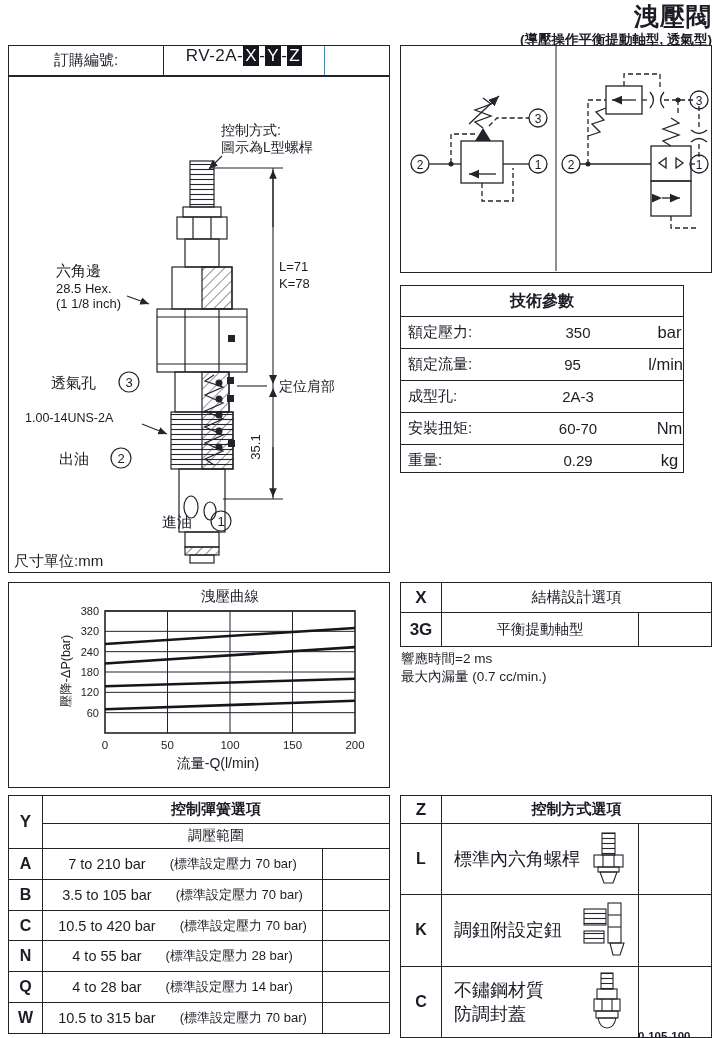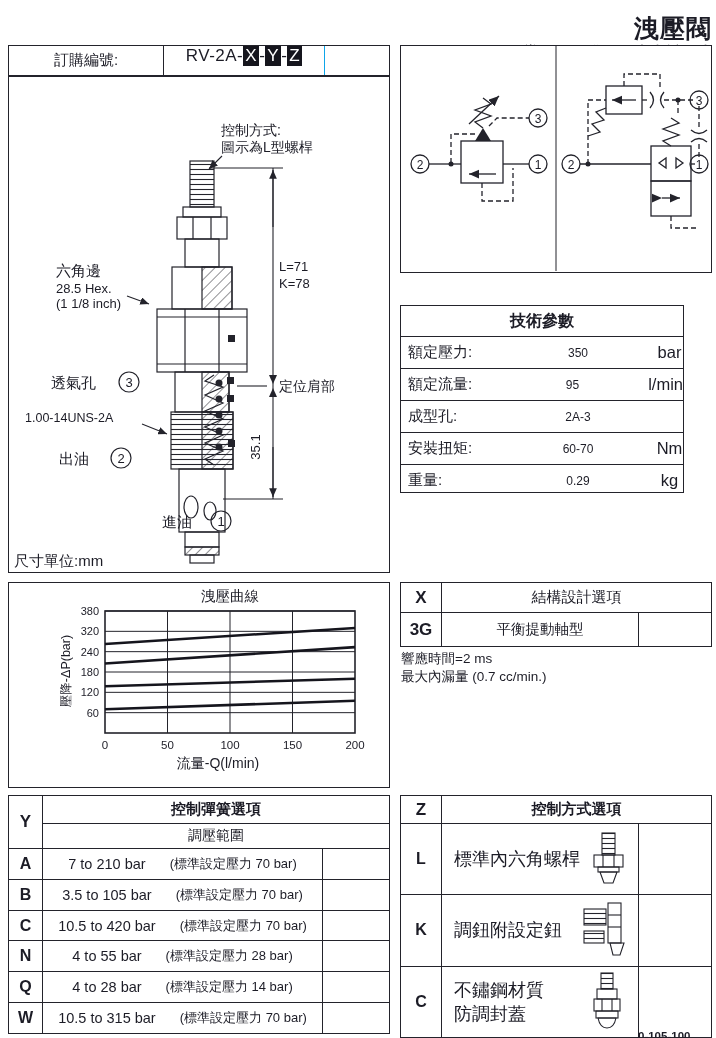--- a/index.html
+++ b/index.html
@@ -1,40 +1,40 @@
 <!DOCTYPE html>
 <html><head>
 <meta charset="utf-8">
 <style>
   html,body{margin:0;padding:0;background:#fff;}
   body{width:716px;height:1038px;position:relative;overflow:hidden;
        font-family:"Liberation Sans",sans-serif;color:#1c1c26;}
   #page{position:absolute;inset:0;}
   .panel{position:absolute;border:1.5px solid #23232b;background:#fff;box-sizing:border-box;}
   
-  .hdr{position:absolute;top:12px;left:300;right:4px;text-align:right;}
+  .hdr{position:absolute;top:0;left:300;right:4px;text-align:right;}
   .title{font-size:25px;font-weight:bold;letter-spacing:1px;}
   .subtitle{font-size:13.5px;font-weight:bold;margin-top:-2px;}
   
   #orderbox{left:8px;top:45px;width:382px;height:31px;display:flex;}
   #orderbox .oc1{width:154px;border-right:1px solid #23232b;display:flex;align-items:center;justify-content:center;font-size:15px;}
   #orderbox .oc2{width:160px;border-right:1px solid #0ea5e9;display:flex;align-items:flex-start;justify-content:center;
                  font-size:17px;font-weight:normal;letter-spacing:.5px;}
   #orderbox .oc3{flex:1;}
   .inv{background:#15151d;color:#fff;padding:0 2px;}
   
   #drawpanel{left:8px;top:76px;width:382px;height:497px;}
   #circuitpanel{left:400px;top:45px;width:312px;height:228px;}
-  #techpanel{left:400px;top:285px;width:284px;height:188px;margin-top:20px;}
+  #techpanel{left:400px;top:285px;width:284px;height:188px;}
   .t-hd{height:30px;border-bottom:1px solid #23232b;display:flex;align-items:center;justify-content:center;
         font-weight:bold;font-size:16px;}
   .t-row{height:31px;display:flex;align-items:center;border-bottom:1px solid #23232b;font-size:15px;gap:8px;}
   .t-row:last-child{border-bottom:none;}
   .t-lab{width:92px;padding-left:7px;}
-  .t-val{width:140px;text-align:center;font-size:12px;}
+  .t-val{width:140px;text-align:center;font-size:15px;}
   .t-unit{flex:1;text-align:center;font-size:16.5px;}
   
   #chartpanel{left:8px;top:582px;width:382px;height:206px;}
   #chart-svg{position:absolute;left:0;top:0;}
   .c-title{position:absolute;left:96px;top:4px;width:250px;text-align:center;font-size:14.5px;}
   .c-ylab{position:absolute;left:57px;top:88px;transform:translate(-50%,-50%) rotate(-90deg);
           font-size:12.5px;white-space:nowrap;}
   .c-xlab{position:absolute;left:84px;top:172px;width:250px;text-align:center;font-size:14px;}
   
   #xpanel{position:absolute;left:400px;top:582px;width:312px;}

